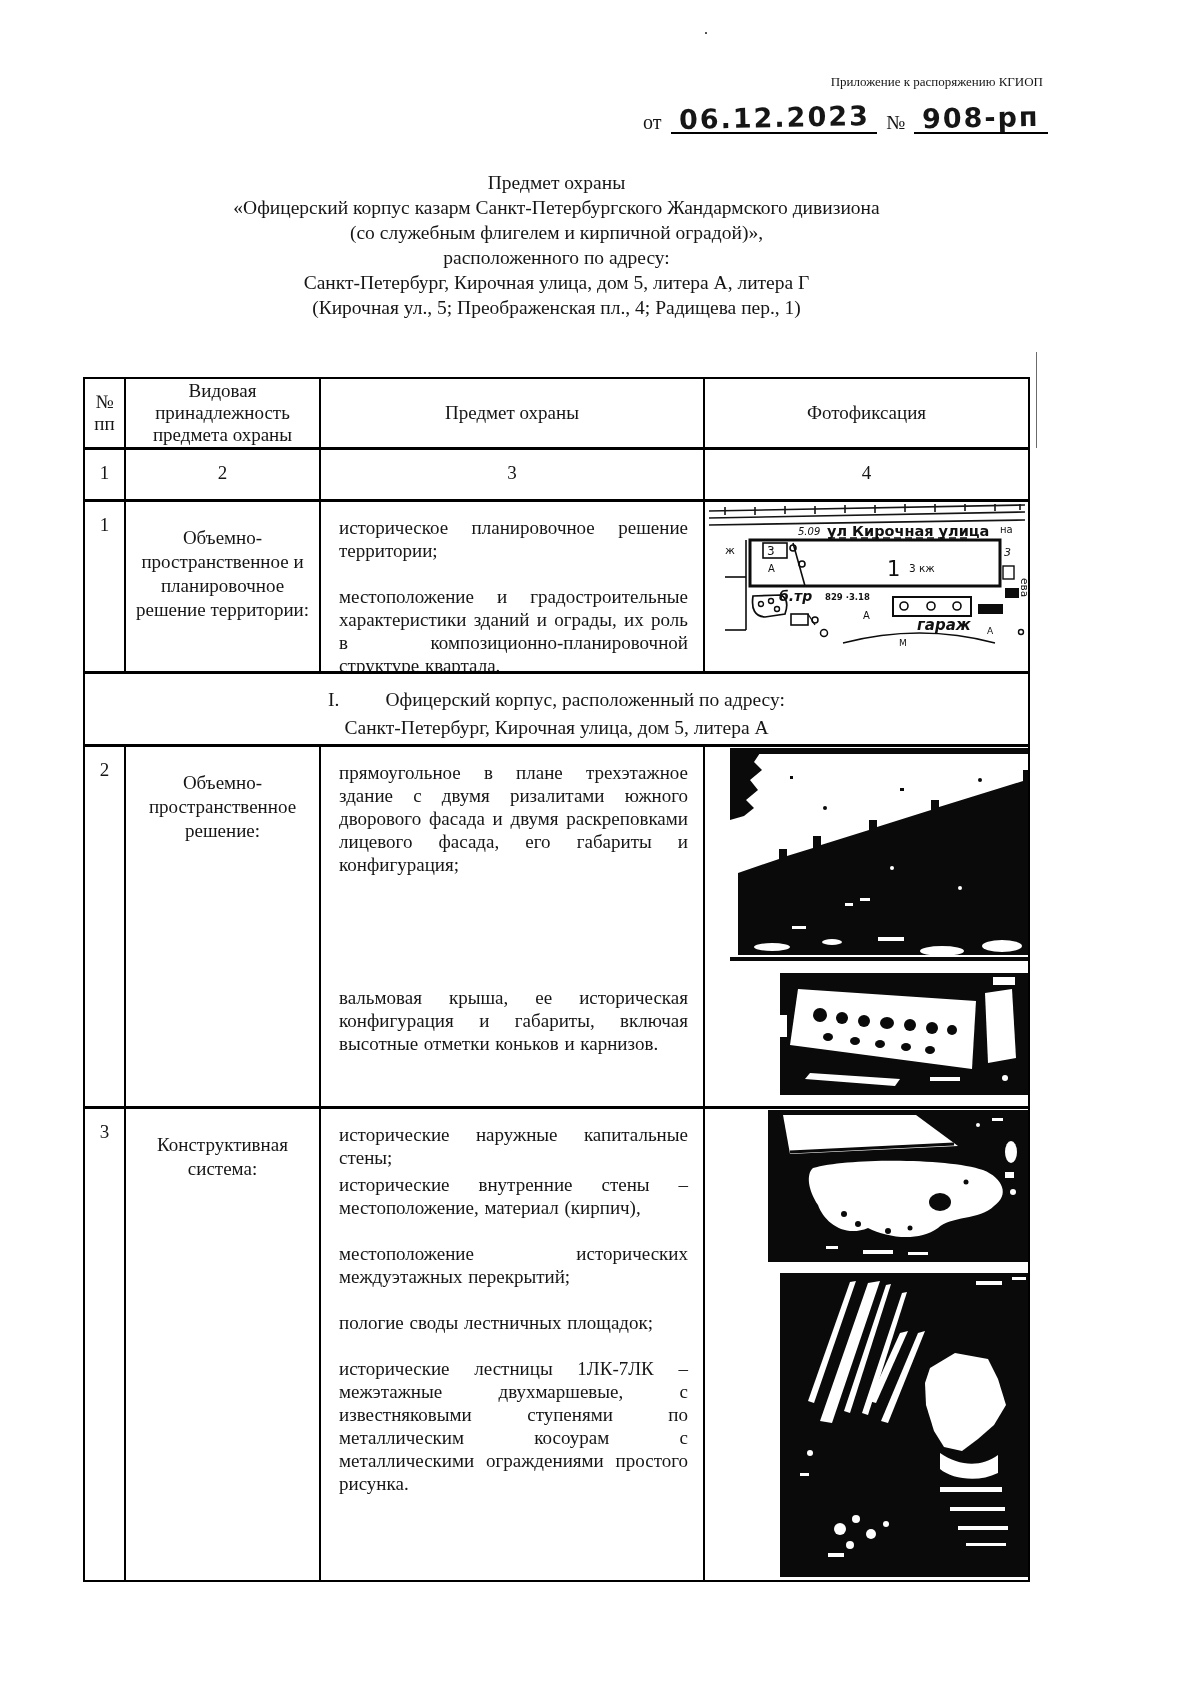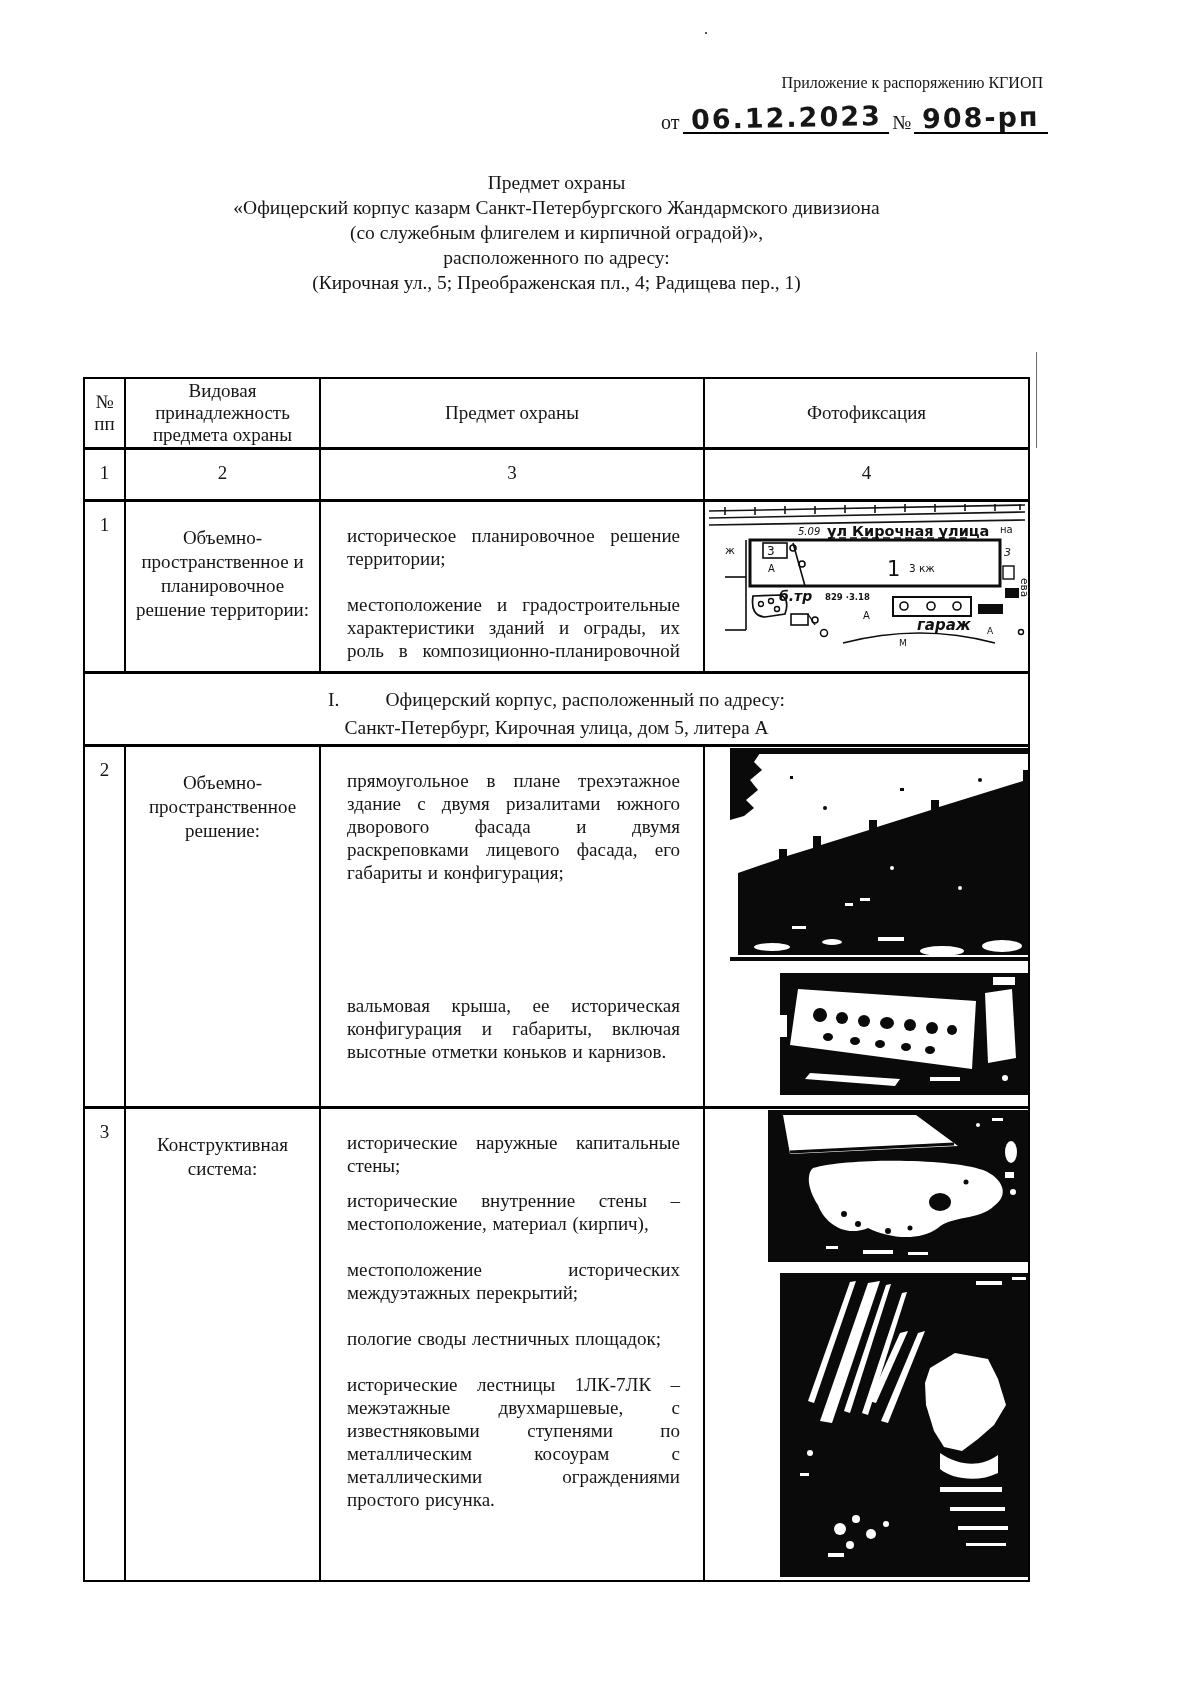--- a/index.html
+++ b/index.html
@@ -1,21 +1,21 @@
 <!DOCTYPE html>
 <html><head>
 <meta charset="utf-8">
 <style>
   html,body{margin:0;padding:0;background:#e8e8e8;}
   .page{position:relative;width:1200px;height:1697px;background:#ffffff;
         font-family:"Liberation Serif",serif;color:#161616;overflow:hidden;}
 
   
-  .appendix{position:absolute;top:74px;right:157px;font-size:16px;}
-  .dateline{position:absolute;top:104px;right:152px;display:flex;align-items:flex-end;gap:3px;font-size:20px;}
+  .appendix{position:absolute;top:74px;right:157px;font-size:13px;}
+  .dateline{position:absolute;top:104px;right:152px;display:flex;align-items:flex-end;gap:9px;font-size:20px;}
   .u{border-bottom:2px solid #000;display:inline-block;line-height:1;}
   .hand{font-family:"DejaVu Sans",sans-serif;font-weight:700;font-size:27px;
         letter-spacing:2px;display:inline-block;transform:rotate(-1.2deg);padding:0 8px 1px 8px;}
   .stray-dot{position:absolute;left:704px;top:20px;font-size:16px;}
 
   
   .title{position:absolute;left:83px;top:170px;width:947px;text-align:center;
          font-size:19.5px;line-height:25px;}
   .title div{white-space:nowrap;}
 
@@ -28,21 +28,21 @@
   .h-head{height:71px;} .h-num{height:52px;} .h-r1{height:172px;}
   .h-band{height:73px;} .h-r2{height:362px;} .h-r3{height:471px;border-bottom:none;}
   .r-thick{border-bottom-width:3px;}
   .head-cell{display:flex;align-items:center;justify-content:center;text-align:center;
              font-size:19px;line-height:22px;}
   .pre{white-space:pre-line;}
   .numcell{display:flex;align-items:flex-start;justify-content:center;
            padding-top:12px;font-size:19px;}
   .typecell{text-align:center;padding:24px 4px 0 4px;font-size:19px;line-height:24px;}
   .textcell{padding:10px 11px 0 14px;font-size:19px;line-height:23px;}
-  .textcell p{margin:12px;text-align:justify;word-spacing:1px;}
+  .textcell p{margin:4px;text-align:justify;word-spacing:1px;}
   .textcell p.gap1{margin-top:23px;}
   .textcell p.gap0{margin-top:0;}
   .textcell p.gapbig{margin-top:110px;}
   .band{grid-column:1 / -1;text-align:center;font-size:19.5px;line-height:28px;
         padding-top:12px;border-right:none;}
   .band .roman{display:inline-block;margin-right:46px;}
   .photo{position:absolute;display:block;}
   .artifact-line{position:absolute;left:1036px;top:352px;width:1px;height:96px;background:#6b6b6b;}
   svg text{font-family:"DejaVu Sans",sans-serif;fill:#111;}
 </style>
@@ -60,20 +60,21 @@
     <span class="u"><span class="hand">06.12.2023</span></span>
     <span>№</span>
     <span class="u"><span class="hand">908-рп</span></span>
   </div>
 
   <div class="title">
     <div>Предмет охраны</div>
     <div>«Офицерский корпус казарм Санкт-Петербургского Жандармского дивизиона</div>
     <div>(со служебным флигелем и кирпичной оградой)»,</div>
     <div>расположенного по адресу:</div>
+    <div>Санкт-Петербург, Кирочная улица, дом 5, литера А, литера Г</div>
     <div>(Кирочная ул., 5; Преображенская пл., 4; Радищева пер., 1)</div>
   </div>
 
   <div class="artifact-line"></div>
 
   <div class="tbl">
 
     <div class="c h-head r-thick head-cell pre">№
 пп</div>
     <div class="c h-head r-thick head-cell">Видовая принадлежность предмета охраны</div>

